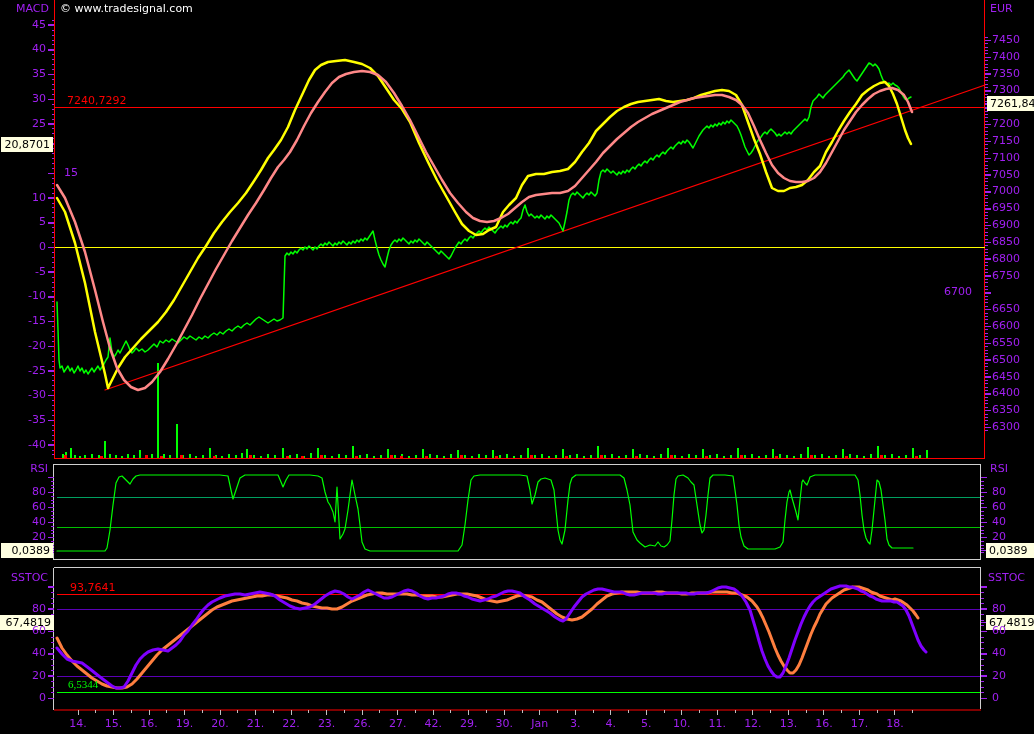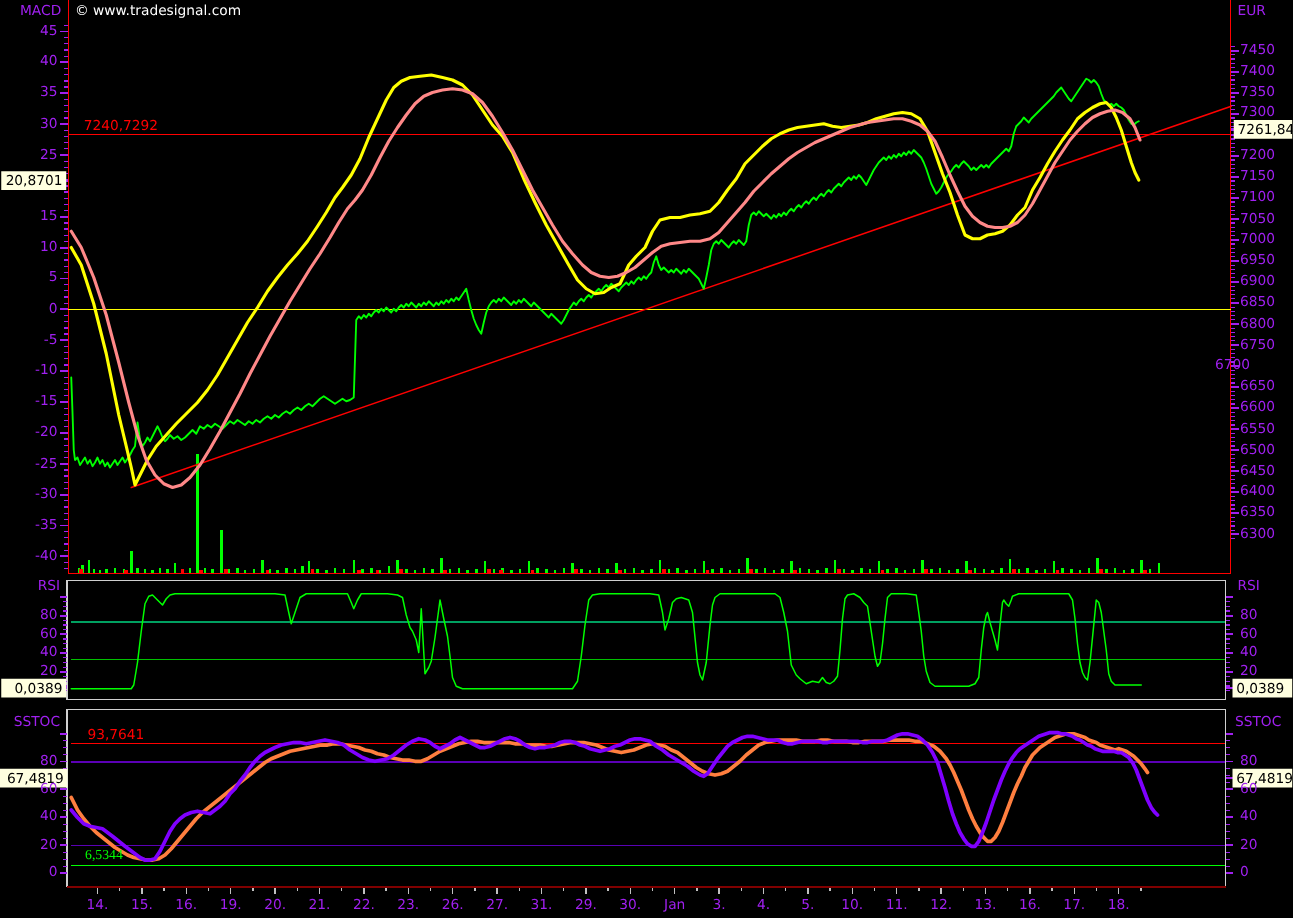--- a/index.html
+++ b/index.html
@@ -565,21 +565,21 @@
   <div class="lbl" style="left:990px;top:462px;">RSI</div>
   <div class="lbl ra" style="left:0px;top:571px;width:48px;">SSTOC</div>
   <div class="lbl" style="left:988px;top:571px;">SSTOC</div>
 
   <div id="gen-labels">
       <div class="lbl" style="left: 0px; width: 46px; text-align: right; top: 17.7px;">45</div>
       <div class="lbl" style="left: 0px; width: 46px; text-align: right; top: 42.4px;">40</div>
       <div class="lbl" style="left: 0px; width: 46px; text-align: right; top: 67.1px;">35</div>
       <div class="lbl" style="left: 0px; width: 46px; text-align: right; top: 91.8px;">30</div>
       <div class="lbl" style="left: 0px; width: 46px; text-align: right; top: 116.5px;">25</div>
-      <div class="lbl" style="left: 0px; width: 46px; text-align: right; top: 165.9px;">15</div>
+      <div class="lbl" style="left: 0px; width: 46px; text-align: right; top: 165.9px; padding-left: 32px;">15</div>
       <div class="lbl" style="left: 0px; width: 46px; text-align: right; top: 190.6px;">10</div>
       <div class="lbl" style="left: 0px; width: 46px; text-align: right; top: 215.3px;">5</div>
       <div class="lbl" style="left: 0px; width: 46px; text-align: right; top: 240px;">0</div>
       <div class="lbl" style="left: 0px; width: 46px; text-align: right; top: 264.7px;">-5</div>
       <div class="lbl" style="left: 0px; width: 46px; text-align: right; top: 289.4px;">-10</div>
       <div class="lbl" style="left: 0px; width: 46px; text-align: right; top: 314.1px;">-15</div>
       <div class="lbl" style="left: 0px; width: 46px; text-align: right; top: 338.8px;">-20</div>
       <div class="lbl" style="left: 0px; width: 46px; text-align: right; top: 363.5px;">-25</div>
       <div class="lbl" style="left: 0px; width: 46px; text-align: right; top: 388.2px;">-30</div>
       <div class="lbl" style="left: 0px; width: 46px; text-align: right; top: 412.9px;">-35</div>
@@ -591,21 +591,21 @@
       <div class="lbl" style="left: 992px; top: 117.125px;">7200</div>
       <div class="lbl" style="left: 992px; top: 133.95px;">7150</div>
       <div class="lbl" style="left: 992px; top: 150.775px;">7100</div>
       <div class="lbl" style="left: 992px; top: 167.6px;">7050</div>
       <div class="lbl" style="left: 992px; top: 184.425px;">7000</div>
       <div class="lbl" style="left: 992px; top: 201.25px;">6950</div>
       <div class="lbl" style="left: 992px; top: 218.075px;">6900</div>
       <div class="lbl" style="left: 992px; top: 234.9px;">6850</div>
       <div class="lbl" style="left: 992px; top: 251.725px;">6800</div>
       <div class="lbl" style="left: 992px; top: 268.55px;">6750</div>
-      <div class="lbl" style="left: 944px; top: 285.375px; margin-left: 28px;">6700</div>
+      <div class="lbl" style="left: 944px; top: 285.375px;">6700</div>
       <div class="lbl" style="left: 992px; top: 302.2px;">6650</div>
       <div class="lbl" style="left: 992px; top: 319.025px;">6600</div>
       <div class="lbl" style="left: 992px; top: 335.85px;">6550</div>
       <div class="lbl" style="left: 992px; top: 352.675px;">6500</div>
       <div class="lbl" style="left: 992px; top: 369.5px;">6450</div>
       <div class="lbl" style="left: 992px; top: 386.325px;">6400</div>
       <div class="lbl" style="left: 992px; top: 403.15px;">6350</div>
       <div class="lbl" style="left: 992px; top: 419.975px;">6300</div>
       <div class="lbl" style="left: 0px; width: 46px; text-align: right; top: 485px;">80</div>
       <div class="lbl" style="left: 992px; top: 485px;">80</div>
@@ -628,21 +628,21 @@
       <div class="lbl" style="left: 60px; width: 36px; text-align: center; top: 717px;">14.</div>
       <div class="lbl" style="left: 95.52px; width: 36px; text-align: center; top: 717px;">15.</div>
       <div class="lbl" style="left: 131.04px; width: 36px; text-align: center; top: 717px;">16.</div>
       <div class="lbl" style="left: 166.56px; width: 36px; text-align: center; top: 717px;">19.</div>
       <div class="lbl" style="left: 202.08px; width: 36px; text-align: center; top: 717px;">20.</div>
       <div class="lbl" style="left: 237.6px; width: 36px; text-align: center; top: 717px;">21.</div>
       <div class="lbl" style="left: 273.12px; width: 36px; text-align: center; top: 717px;">22.</div>
       <div class="lbl" style="left: 308.64px; width: 36px; text-align: center; top: 717px;">23.</div>
       <div class="lbl" style="left: 344.16px; width: 36px; text-align: center; top: 717px;">26.</div>
       <div class="lbl" style="left: 379.68px; width: 36px; text-align: center; top: 717px;">27.</div>
-      <div class="lbl" style="left: 415.2px; width: 36px; text-align: center; top: 717px;">31.</div>
+      <div class="lbl" style="left: 415.2px; width: 36px; text-align: center; top: 717px;">42.</div>
       <div class="lbl" style="left: 450.72px; width: 36px; text-align: center; top: 717px;">29.</div>
       <div class="lbl" style="left: 486.24px; width: 36px; text-align: center; top: 717px;">30.</div>
       <div class="lbl" style="left: 521.76px; width: 36px; text-align: center; top: 717px;">Jan</div>
       <div class="lbl" style="left: 557.28px; width: 36px; text-align: center; top: 717px;">3.</div>
       <div class="lbl" style="left: 592.8px; width: 36px; text-align: center; top: 717px;">4.</div>
       <div class="lbl" style="left: 628.32px; width: 36px; text-align: center; top: 717px;">5.</div>
       <div class="lbl" style="left: 663.84px; width: 36px; text-align: center; top: 717px;">10.</div>
       <div class="lbl" style="left: 699.36px; width: 36px; text-align: center; top: 717px;">11.</div>
       <div class="lbl" style="left: 734.88px; width: 36px; text-align: center; top: 717px;">12.</div>
       <div class="lbl" style="left: 770.4px; width: 36px; text-align: center; top: 717px;">13.</div>

